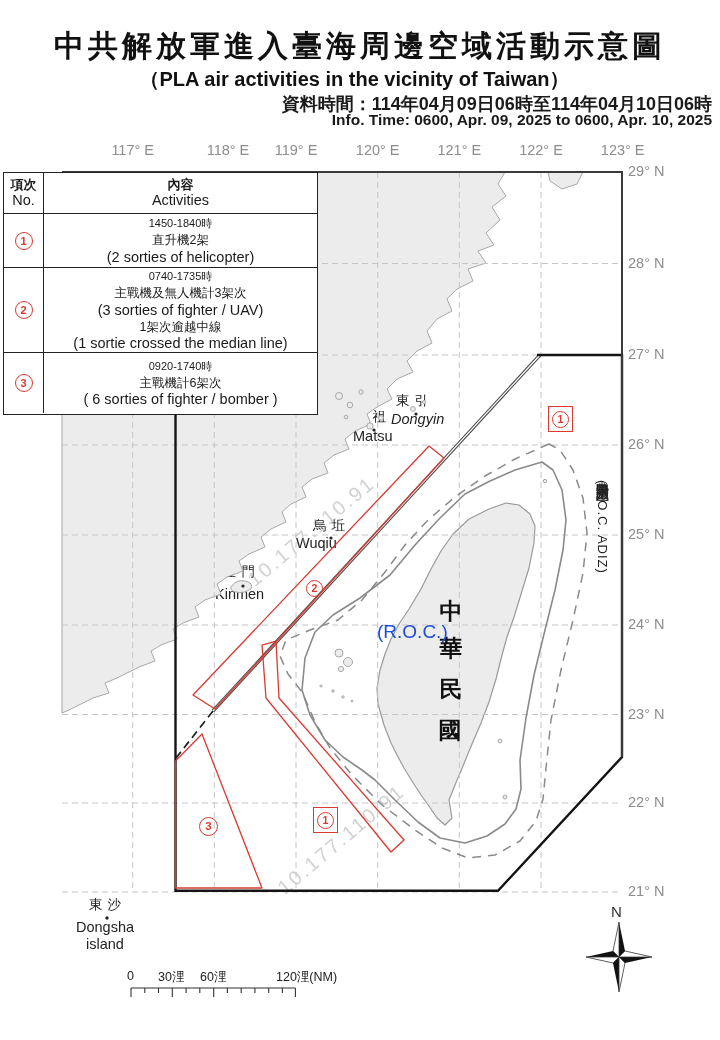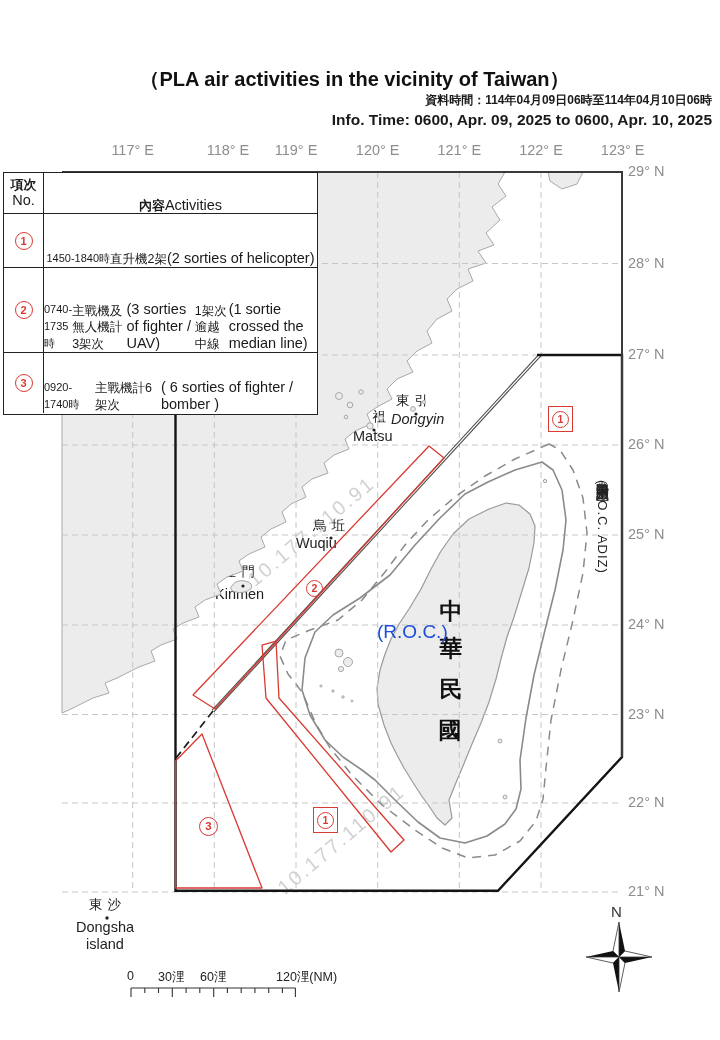--- a/index.html
+++ b/index.html
@@ -3,30 +3,30 @@
 <meta charset="utf-8">
 <style>
   html,body{margin:0;padding:0;background:#fff;}
   #page{position:relative;width:720px;height:1040px;background:#fff;overflow:hidden;
         font-family:"Liberation Sans",sans-serif;color:#1a1a1a;}
   .abs{position:absolute;white-space:nowrap;}
   
   .title{left:0;right:0;top:26px;text-align:center;font-family:"DejaVu Serif","Liberation Serif",serif;
          font-weight:bold;font-size:30px;letter-spacing:4px;color:#111;}
   .subtitle{left:0;right:11px;top:66px;text-align:center;font-weight:bold;font-size:20px;color:#111;}
-  .info-zh{right:8px;top:92px;font-weight:bold;font-size:12px;}
+  .info-zh{right:8px;top:92px;font-weight:bold;font-size:18px;}
   .info-en{right:8px;top:111px;font-weight:bold;font-size:15.5px;}
   
   #tbl{position:absolute;left:3px;top:172px;width:315px;height:243px;background:#fff;
        border:1.6px solid #222;box-sizing:border-box;z-index:30;display:flex;flex-direction:column;}
   .trow{display:flex;border-bottom:1.2px solid #222;box-sizing:border-box;}
   .trow:last-child{border-bottom:none;}
   .c1{width:40px;border-right:1.2px solid #222;box-sizing:border-box;display:flex;
       flex-direction:column;align-items:center;justify-content:center;}
-  .c2{flex:1;display:flex;flex-direction:row;align-items:flex-end;justify-content:center;}
+  .c2{flex:1;display:flex;flex-direction:column;align-items:center;justify-content:center;}
   .zh{font-size:12.5px;line-height:16.5px;}
   .en{font-size:14.5px;line-height:17px;}
   .tm{font-size:11px;line-height:17px;}
   .hdr-zh{font-size:13px;font-weight:bold;line-height:14px;}
   .hdr-en{font-size:14.5px;line-height:16px;}
   .circ{width:16px;height:16px;border:1.5px solid #d93a32;border-radius:50%;color:#d93a32;
         font-size:11px;line-height:16px;text-align:center;font-weight:bold;}
   .mcirc{position:absolute;width:15px;height:15px;border:1.4px solid #d93a32;border-radius:50%;
          color:#d93a32;font-size:10.5px;line-height:15px;text-align:center;font-weight:bold;z-index:20;}
   .mbox{position:absolute;width:23px;height:24px;border:1.5px solid #d93a32;display:flex;
@@ -44,20 +44,21 @@
   .adiz-v{writing-mode:vertical-rl;font-size:13px;letter-spacing:1px;color:#222;z-index:12;}
   .wm{font-size:20px;letter-spacing:2.5px;color:#9a9a9a;opacity:.45;transform:rotate(-40deg);z-index:3;}
   .sc{font-size:12.5px;color:#222;}
   svg{position:absolute;left:0;top:0;z-index:5;}
 </style>
 </head>
 <body>
 
 <div id="page">
 
+  <div class="abs title">中共解放軍進入臺海周邊空域活動示意圖</div>
   <div class="abs subtitle">（PLA air activities in the vicinity of Taiwan）</div>
   <div class="abs info-zh">資料時間：114年04月09日06時至114年04月10日06時</div>
   <div class="abs info-en">Info. Time: 0600, Apr. 09, 2025 to 0600, Apr. 10, 2025</div>
 
   <svg width="720" height="1040" viewBox="0 0 720 1040">
 
     <path fill="#ececec" stroke="#a8a8a8" stroke-width="1" stroke-linejoin="round" d="M505,172 L498,184 L506,196 L492,207 L500,220 L486,233 L494,245 L478,251 L486,263 L468,269 L473,281 L457,289 L447,299 L452,311 L437,319 L427,331 L432,343 L417,351 L407,361 L413,372 L397,379 L387,389 L392,399 L377,407 L367,414 L371,424 L355,431 L345,439 L349,449 L334,455 L324,463 L328,473 L312,479 L302,487 L306,497 L291,504 L282,512 L286,522 L271,529 L261,537 L265,547 L249,554 L239,561 L243,571 L227,577 L217,584 L221,594 L205,600 L195,607 L199,617 L183,623 L173,629 L177,639 L161,645 L151,651 L155,661 L139,667 L129,672 L117,678 L105,683 L109,693 L93,698 L83,703 L71,709 L62,713 L62,172 Z"></path>
 
     <path fill="#ececec" stroke="#a8a8a8" stroke-width="1" d="M548,172 L583,172 L577,184 L562,189 L550,181 Z"></path>
 

